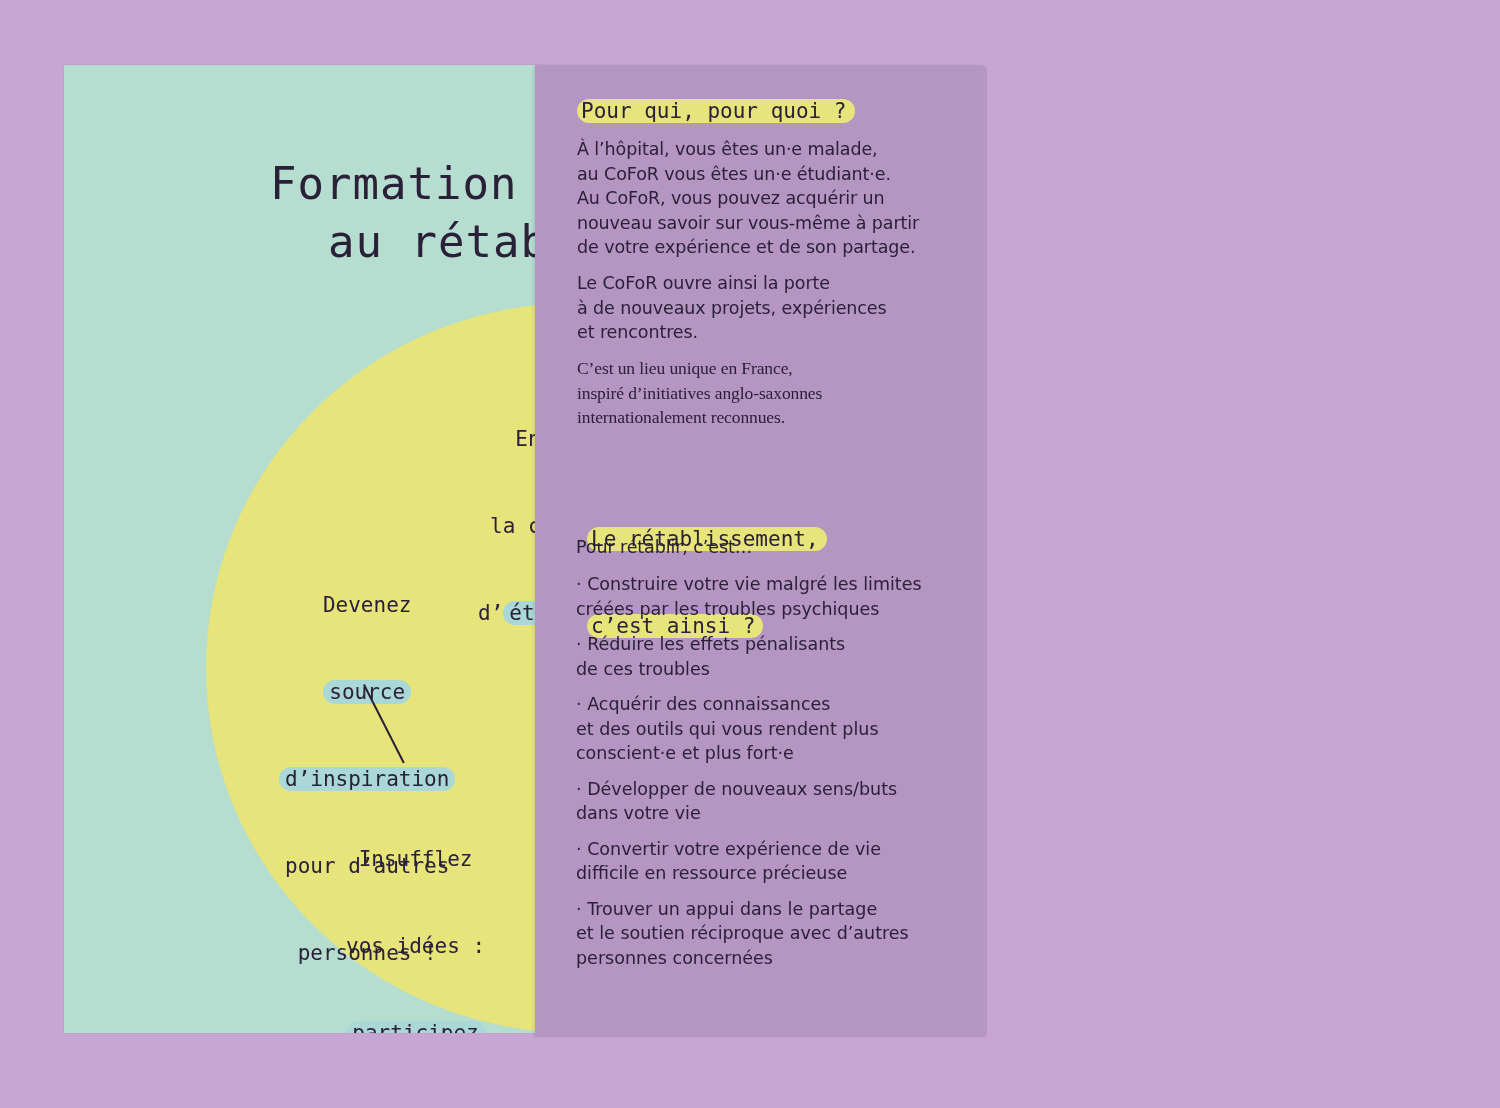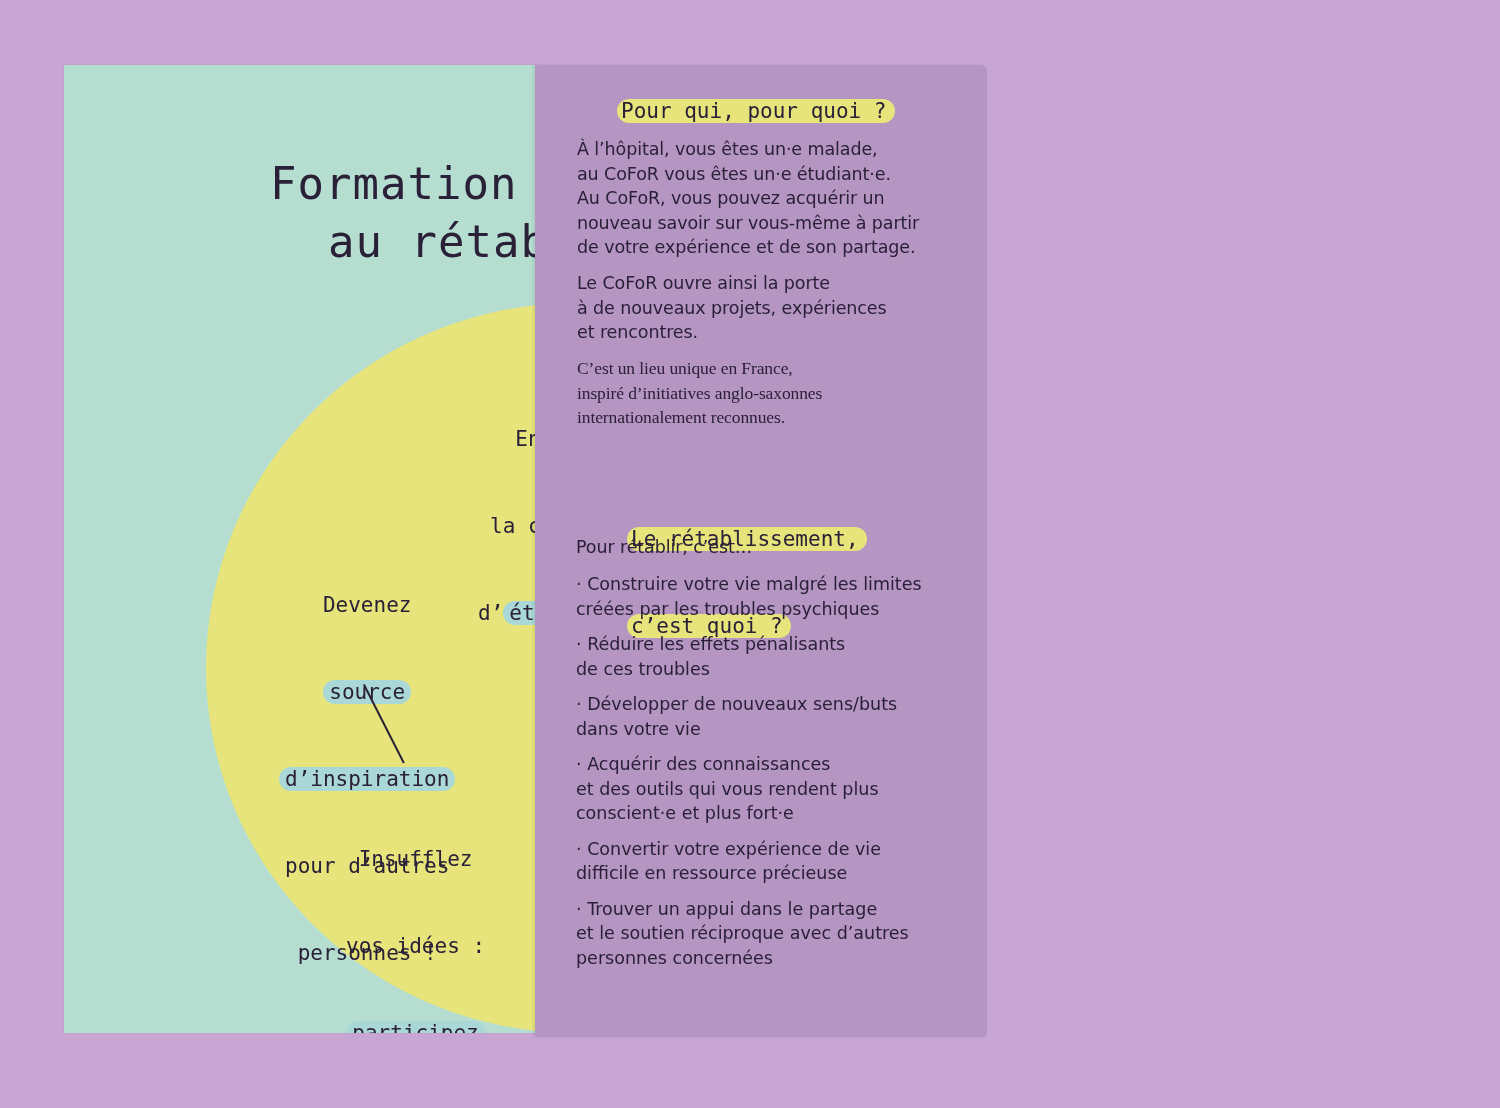--- a/index.html
+++ b/index.html
@@ -70,21 +70,20 @@
     }
     .heading {
       position: absolute;
       font-size: 21px; line-height: 29px;
       white-space: pre;
     }
     .hl-yellow {
       background: #e6e47a;
       border-radius: 12px;
       padding: 0 8px 0 4px;
-      margin-left: 40px;
     }
     .h1 { left: 42px; top: 32px; }
     .h2 { left: 52px; top: 402px; }
     .para {
       position: absolute; left: 42px;
       font-size: 17.5px; line-height: 24.5px;
       white-space: pre;
       letter-spacing: -0.1px;
     }
     .p1 { top: 72px; }
@@ -143,34 +142,34 @@
 au CoFoR vous êtes un·e étudiant·e.
 Au CoFoR, vous pouvez acquérir un
 nouveau savoir sur vous-même à partir
 de votre expérience et de son partage.</div>
   <div class="para p3 sans">C’est un lieu unique en France,
 inspiré d’initiatives anglo-saxonnes
 internationalement reconnues.</div>
 
   <div class="heading h2 mono">
     <div><span class="hl-yellow">Le rétablissement,</span></div>
-    <div><span class="hl-yellow">c’est quoi ?</span></div>
+    <div><span class="hl-yellow">c’est ainsi ?</span></div>
   </div>
 
   <div class="para p4 sans">Pour rétablir, c’est…</div>
 
   <ul class="bullets sans">
     <li>· Construire votre vie malgré les limites
 créées par les troubles psychiques</li>
     <li>· Réduire les effets pénalisants
 de ces troubles</li>
-    <li>· Développer de nouveaux sens/buts
-dans votre vie</li>
     <li>· Acquérir des connaissances
 et des outils qui vous rendent plus
 conscient·e et plus fort·e</li>
+    <li>· Développer de nouveaux sens/buts
+dans votre vie</li>
     <li>· Convertir votre expérience de vie
 difficile en ressource précieuse</li>
     <li>· Trouver un appui dans le partage
 et le soutien réciproque avec d’autres
 personnes concernées</li>
   </ul>
 </div>
 
 </body></html>

